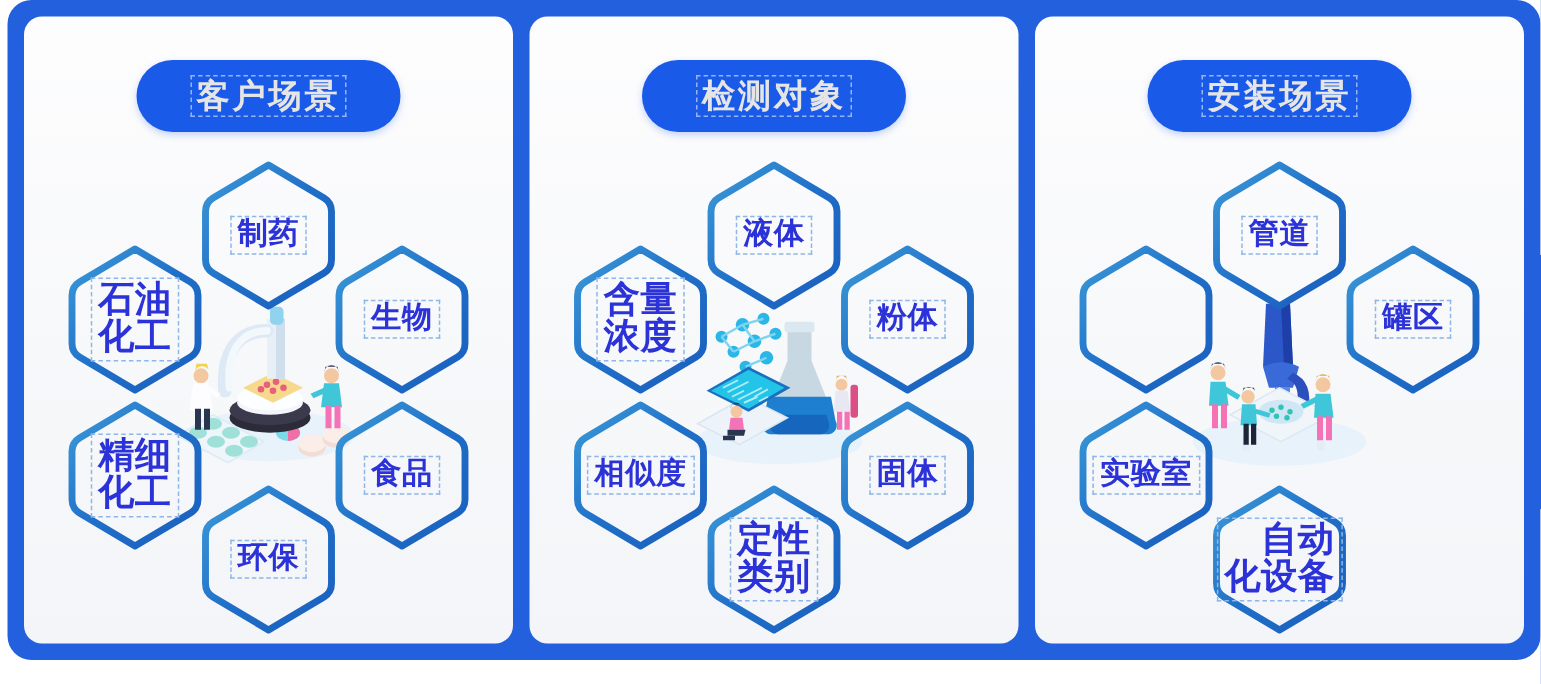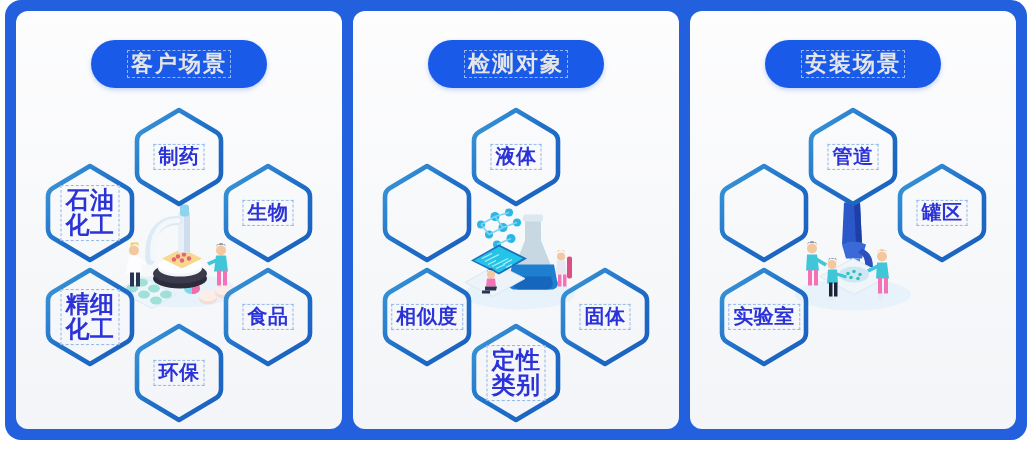--- a/index.html
+++ b/index.html
@@ -344,20 +344,39 @@
             <svg viewBox="0 0 100 104">
               <defs>
                 <linearGradient id="hg8" x1="0" y1="0" x2="1" y2="1">
                   <stop offset="0" stop-color="#3D9BD8"></stop>
                   <stop offset="0.5" stop-color="#1F6FC8"></stop>
                   <stop offset="1" stop-color="#1A5FBE"></stop>
                 </linearGradient>
               </defs>
               <path d="M50 5 L87 27 Q92 30 92 36 L92 68 Q92 74 87 77 L50 99 L13 77 Q8 74 8 68 L8 36 Q8 30 13 27 Z" fill="none" stroke="url(#hg8)" stroke-width="4.6" stroke-linejoin="round"></path>
             </svg>
+            <div class="lbl two">
+              <div>含量</div>
+              <div>浓度</div>
+            </div>
+          </div>
+          <div class="hex pos-topright">
+            <svg viewBox="0 0 100 104">
+              <defs>
+                <linearGradient id="hg9" x1="0" y1="0" x2="1" y2="1">
+                  <stop offset="0" stop-color="#3D9BD8"></stop>
+                  <stop offset="0.5" stop-color="#1F6FC8"></stop>
+                  <stop offset="1" stop-color="#1A5FBE"></stop>
+                </linearGradient>
+              </defs>
+              <path d="M50 5 L87 27 Q92 30 92 36 L92 68 Q92 74 87 77 L50 99 L13 77 Q8 74 8 68 L8 36 Q8 30 13 27 Z" fill="none" stroke="url(#hg9)" stroke-width="4.6" stroke-linejoin="round"></path>
+            </svg>
+            <div class="lbl">
+              <div>粉体</div>
+            </div>
           </div>
           <div class="hex pos-bottomleft">
             <svg viewBox="0 0 100 104">
               <defs>
                 <linearGradient id="hg10" x1="0" y1="0" x2="1" y2="1">
                   <stop offset="0" stop-color="#3D9BD8"></stop>
                   <stop offset="0.5" stop-color="#1F6FC8"></stop>
                   <stop offset="1" stop-color="#1A5FBE"></stop>
                 </linearGradient>
               </defs>
@@ -499,16 +518,32 @@
                   <stop offset="0.5" stop-color="#1F6FC8"></stop>
                   <stop offset="1" stop-color="#1A5FBE"></stop>
                 </linearGradient>
               </defs>
               <path d="M50 5 L87 27 Q92 30 92 36 L92 68 Q92 74 87 77 L50 99 L13 77 Q8 74 8 68 L8 36 Q8 30 13 27 Z" fill="none" stroke="url(#hg15)" stroke-width="4.6" stroke-linejoin="round"></path>
             </svg>
             <div class="lbl">
               <div>罐区</div>
             </div>
           </div>
+          <div class="hex pos-bottom">
+            <svg viewBox="0 0 100 104">
+              <defs>
+                <linearGradient id="hg18" x1="0" y1="0" x2="1" y2="1">
+                  <stop offset="0" stop-color="#3D9BD8"></stop>
+                  <stop offset="0.5" stop-color="#1F6FC8"></stop>
+                  <stop offset="1" stop-color="#1A5FBE"></stop>
+                </linearGradient>
+              </defs>
+              <path d="M50 5 L87 27 Q92 30 92 36 L92 68 Q92 74 87 77 L50 99 L13 77 Q8 74 8 68 L8 36 Q8 30 13 27 Z" fill="none" stroke="url(#hg18)" stroke-width="4.6" stroke-linejoin="round"></path>
+            </svg>
+            <div class="lbl two">
+              <div>自动</div>
+              <div>化设备</div>
+            </div>
+          </div>
         </div>
       </div>
     </div>
 </div>
 
 </body></html>

